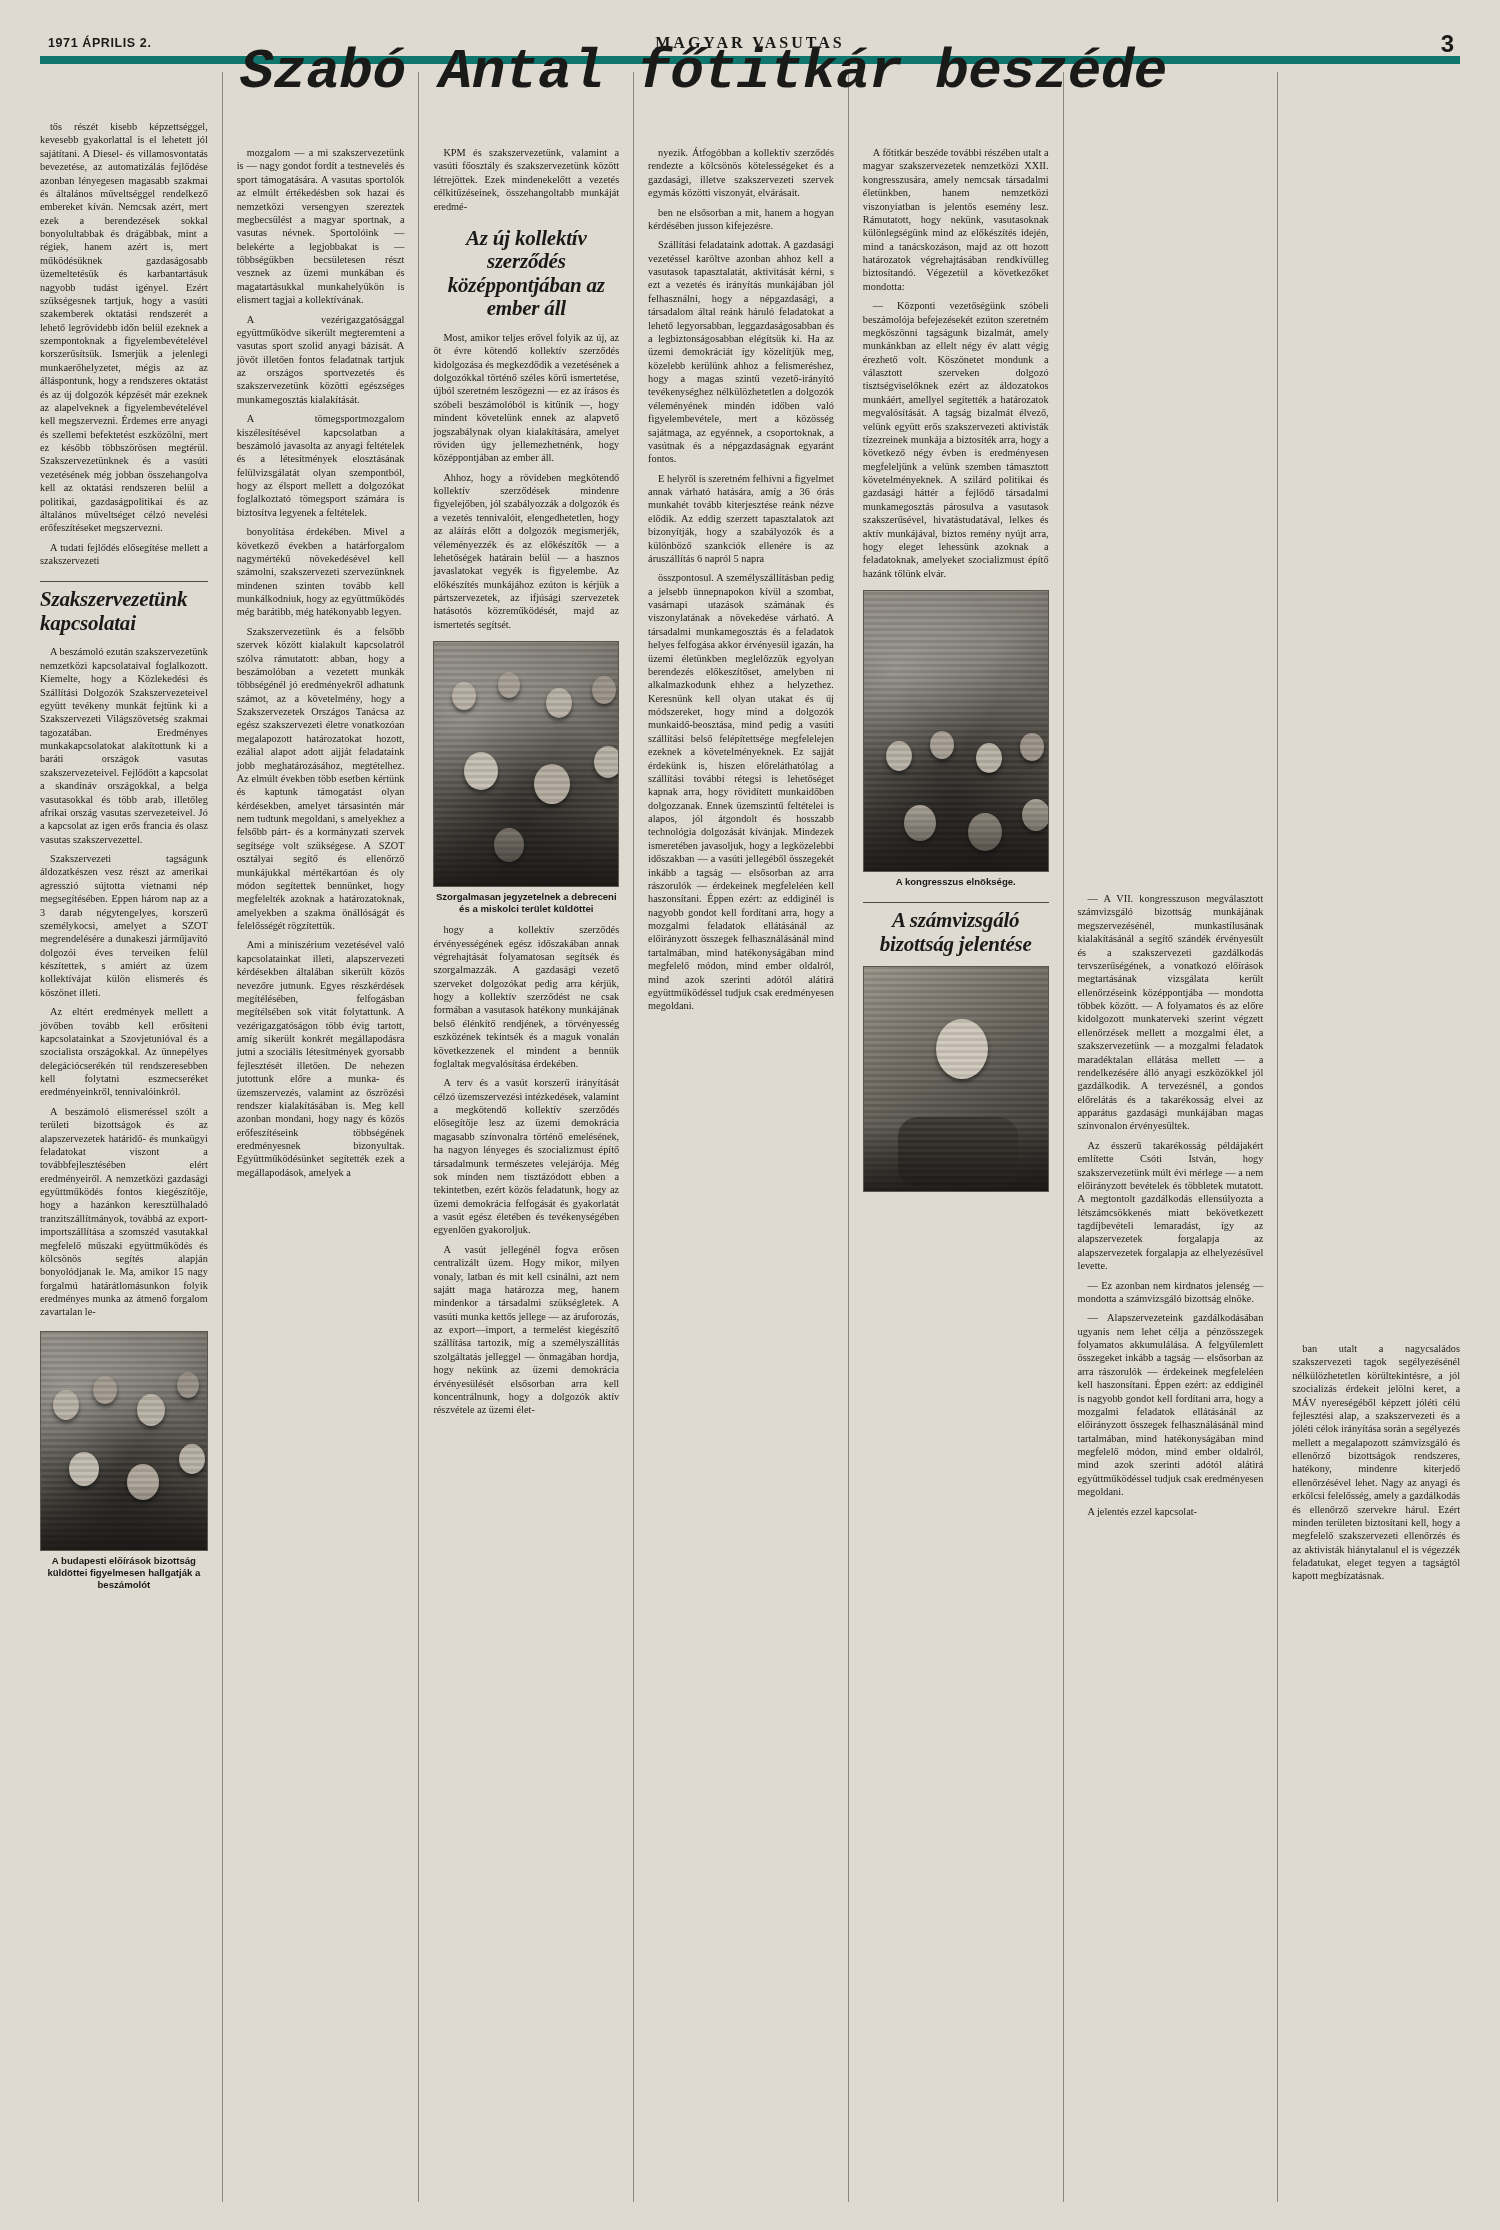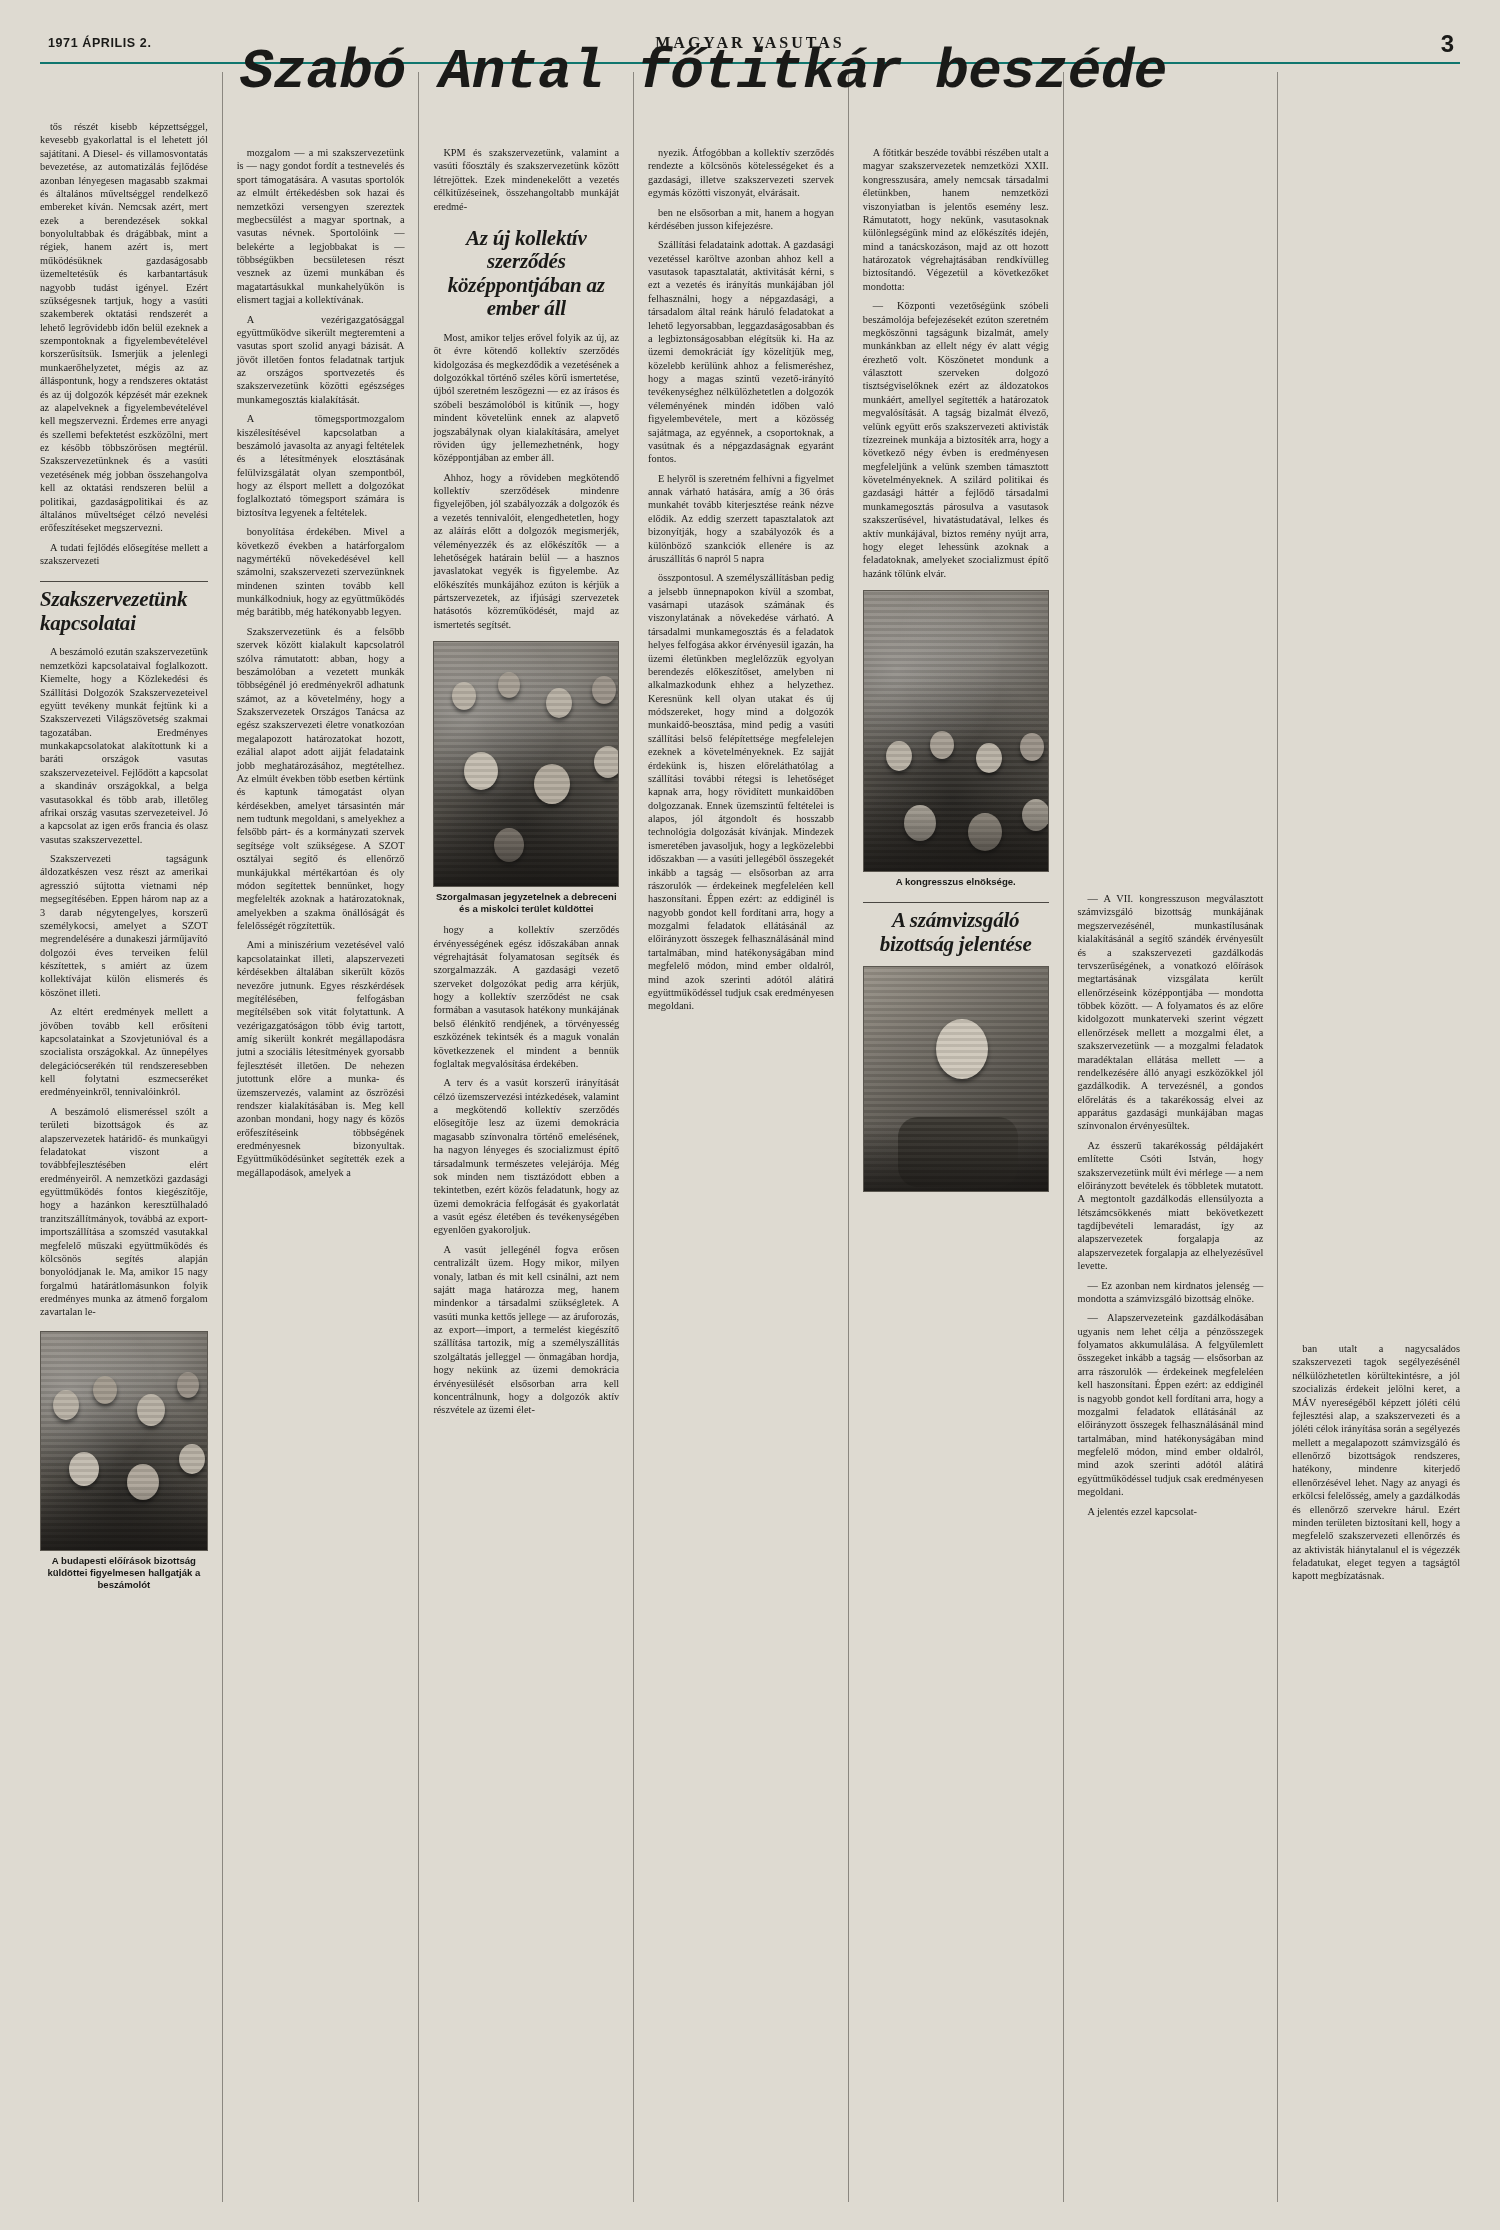--- a/index.html
+++ b/index.html
@@ -15,21 +15,21 @@
     position: relative;
     width: 1500px;
     height: 2230px;
     background: #dedad1;
     padding: 34px 40px 20px 40px;
   }
   
   .masthead {
     position: relative;
     height: 30px;
-    border-bottom: 2px solid #0f766e;
+    border-bottom: 8px solid #0f766e;
     margin-bottom: 8px;
   }
   .masthead .issue-date {
     position: absolute; left: 8px; top: 2px;
     font-family: "Liberation Sans", sans-serif;
     font-size: 12.5px; font-weight: bold; letter-spacing: .6px;
   }
   .masthead .paper-name {
     position: absolute; left: 0; right: 0; top: 0;
     text-align: center;

